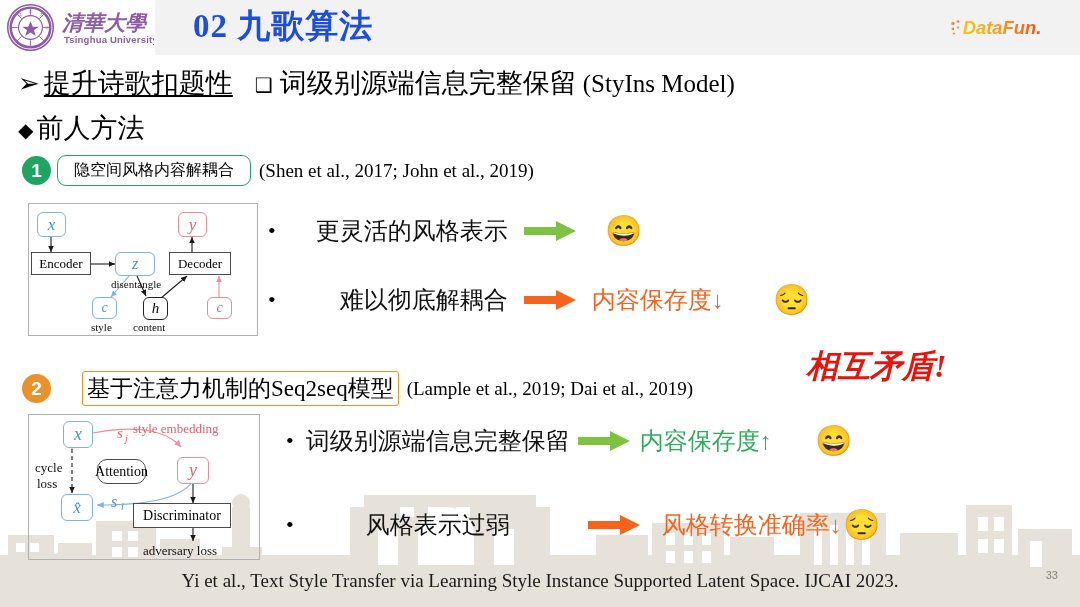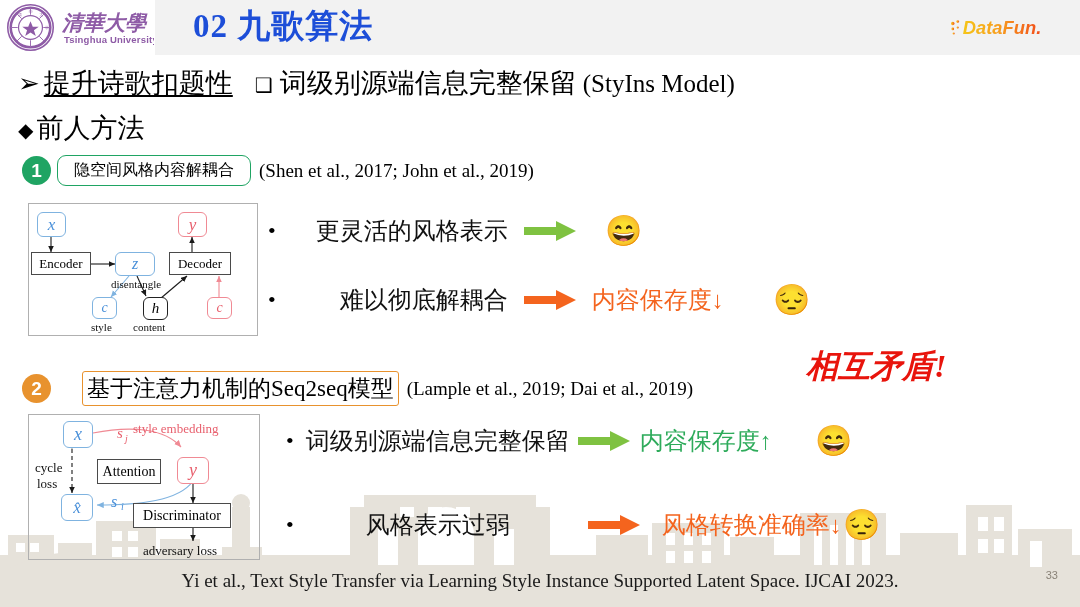--- a/index.html
+++ b/index.html
@@ -338,21 +338,21 @@
         <path d="M164 66 C 150 86, 110 90, 68 90" stroke="#7fb3e0" stroke-width="1.2" fill="none" marker-end="url(#a2-blu)"></path>
 
         <line x1="164" y1="66" x2="164" y2="88" stroke="#1a1a1a" stroke-width="1.1" marker-end="url(#a2-blk)" fill="none"></line>
 
         <line x1="164" y1="112" x2="164" y2="126" stroke="#1a1a1a" stroke-width="1.1" marker-end="url(#a2-blk)" fill="none"></line>
       </svg>
 
       <div class="nodebox nb-round nb-blue" style="left:34px; top:6px; width:30px; height:27px;">
         <span class="ital t-blue" style="font-size:18px;">x</span>
       </div>
-      <div class="nodebox nb-dark" style="left:68px; top:44px; width:64px; height:25px;">
+      <div class="nodebox nb-dark" style="left:68px; top:44px; width:49px; height:25px;border-radius:10px;">
         <span style="font-size:14px;">Attention</span>
       </div>
       <div class="nodebox nb-round nb-red" style="left:148px; top:42px; width:32px; height:27px;">
         <span class="ital t-red" style="font-size:18px;">y</span>
       </div>
       <div class="nodebox nb-round nb-blue" style="left:32px; top:79px; width:32px; height:27px;">
         <span class="ital t-blue" style="font-size:17px;">x̂</span>
       </div>
       <div class="nodebox nb-dark" style="left:104px; top:88px; width:98px; height:25px;">
         <span style="font-size:14px;">Discriminator</span>

